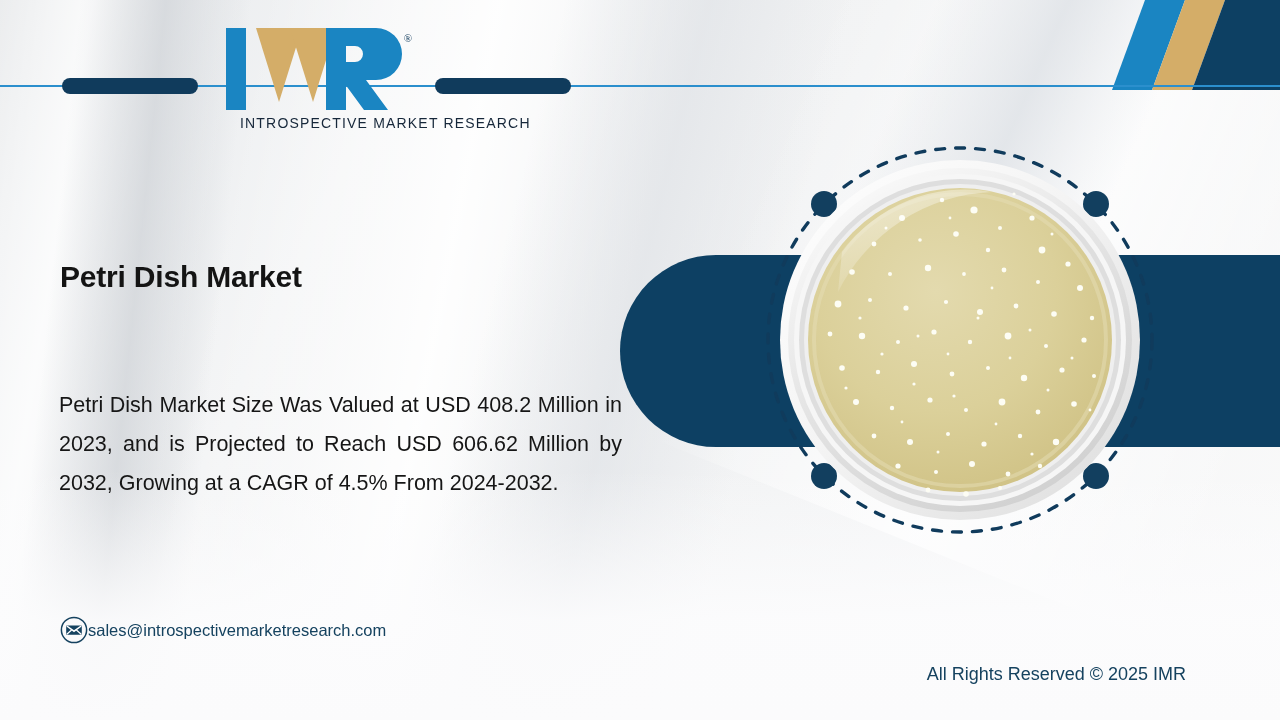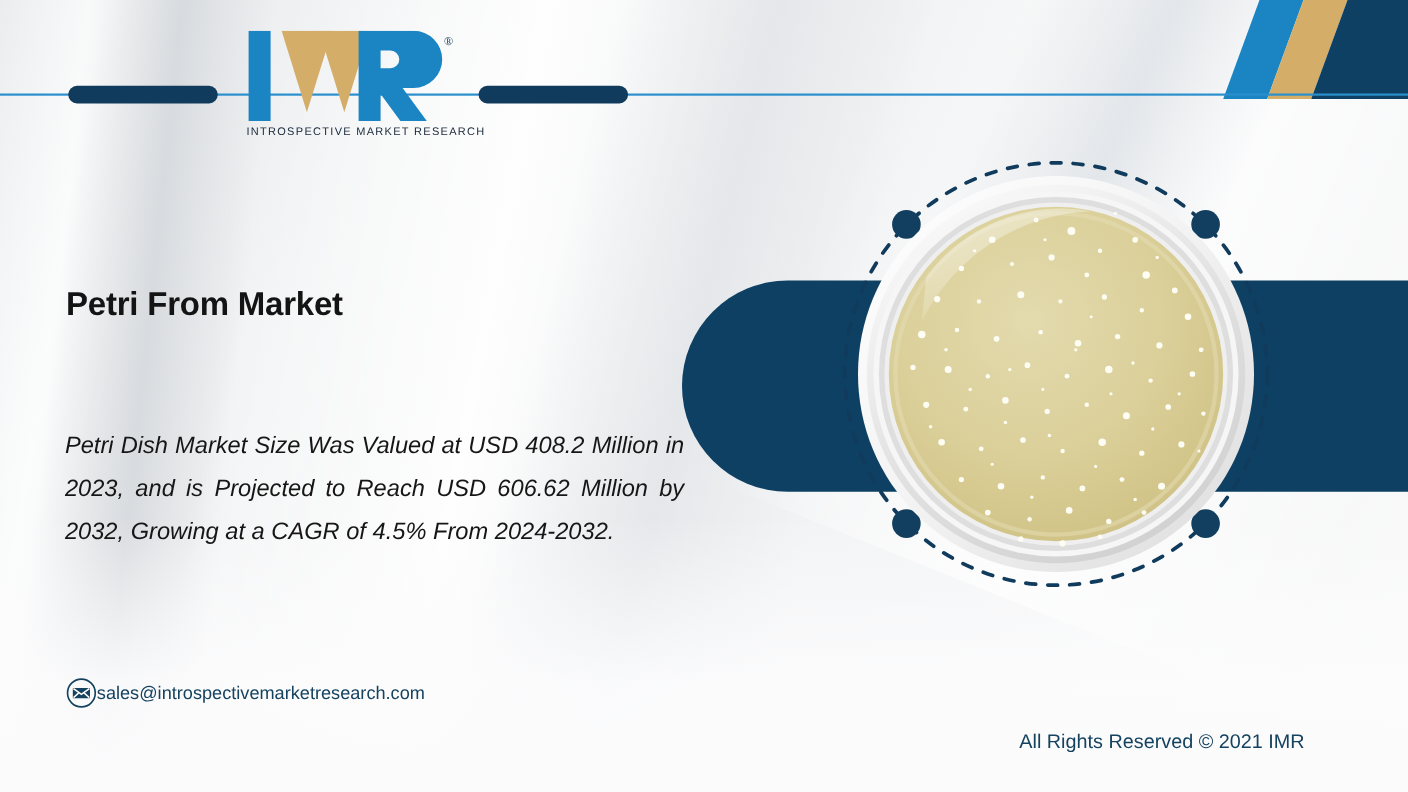--- a/index.html
+++ b/index.html
@@ -82,43 +82,44 @@
 
   
   .logo { position: absolute; left: 224px; top: 28px; width: 196px; height: 112px; }
   .logo-mark { position: relative; width: 180px; height: 82px; }
   .logo-reg {
     position: absolute; right: -8px; top: 4px;
     font-size: 11px; color: #103b5c; font-family: "Liberation Serif", serif;
   }
   .logo-sub {
     margin-top: 5px;
-    font-size: 10px; letter-spacing: 1.18px;
+    font-size: 14px; letter-spacing: 1.18px;
     color: #16273a; font-weight: 400; white-space: nowrap;
     font-family: "Liberation Sans", sans-serif;
+    margin-left: 16px;
   }
 
   
   .title {
     position: absolute; left: 60px; top: 260px;
     font-size: 30px; font-weight: bold; color: #141414;
     letter-spacing: -0.2px;
   }
   .divider {
     position: absolute; left: 60px; top: 338px;
     width: 280px; height: 9px; border-radius: 5px; overflow: hidden;
     display: flex;
   }
   .divider-blue { width: 50%; height: 100%; }
   .divider-gold { width: 50%; height: 100%; }
 
   .blurb {
     position: absolute; left: 59px; top: 386px; width: 563px;
     font-size: 21.5px; line-height: 1.82; color: #161616;
-    text-align: justify; text-justify: inter-word; font-style: italic;
+    text-align: justify; text-justify: inter-word;
   }
 
   
   .contacts { position: absolute; left: 60px; top: 608px; }
   .contact-row { display: flex; align-items: center; height: 44px; }
   .contact-icon { width: 28px; height: 28px; flex: 0 0 28px; }
   .contact-text {
     font-size: 16.5px; color: #15425f; white-space: nowrap;
   }
 
@@ -173,21 +174,21 @@
         <polygon points="32,0 78,0 55,74" fill="#d4ad68"></polygon>
         <polygon points="66,0 112,0 89,74" fill="#d4ad68"></polygon>
 
         <path d="M118,0 h30 a26,26 0 0 1 0,52 h-10 l22,30 h-24 l-22,-30 v-18 h13 a8,8 0 0 0 0,-16 h-9 v64 h-20 v-82 z" fill="#1a85c2" transform="translate(4,0)"></path>
       </svg>
       <span class="logo-reg">®</span>
     </div>
     <div class="logo-sub">INTROSPECTIVE MARKET RESEARCH</div>
   </div>
 
-  <h1 class="title">Petri From Market</h1>
+  <h1 class="title">Petri Dish Market</h1>
 
   <div class="divider">
     <div class="divider-blue"></div>
     <div class="divider-gold"></div>
   </div>
 
   <p class="blurb">Petri Dish Market Size Was Valued at USD 408.2 Million in 2023, and is Projected to Reach USD 606.62 Million by 2032, Growing at a CAGR of 4.5% From 2024-2032.</p>
 
   <div class="contacts">
 
@@ -197,21 +198,21 @@
         <rect x="6.2" y="9.4" width="15.6" height="9.4" rx="0.8" fill="#15425f"></rect>
         <path d="M6.8,10 L14,15.2 L21.2,10" fill="none" stroke="#ffffff" stroke-width="1.5"></path>
         <path d="M6.8,18.2 L11.6,13.9 M21.2,18.2 L16.4,13.9" fill="none" stroke="#ffffff" stroke-width="1.3"></path>
       </svg>
       <span class="contact-text">sales@introspectivemarketresearch.com</span>
     </div>
 
 
   </div>
 
-  <div class="footer-copy">All Rights Reserved © 2021 IMR</div>
+  <div class="footer-copy">All Rights Reserved © 2025 IMR</div>
 
   <div class="navy-band"></div>
 
   <div class="dish-wrap">
     <svg class="dish-svg" viewBox="0 0 436 436">
       <defs>
         <radialGradient id="agarGrad" cx="42%" cy="34%" r="72%">
           <stop offset="0%" stop-color="#e3daae"></stop>
           <stop offset="55%" stop-color="#dbd09a"></stop>
           <stop offset="100%" stop-color="#cfc184"></stop>

